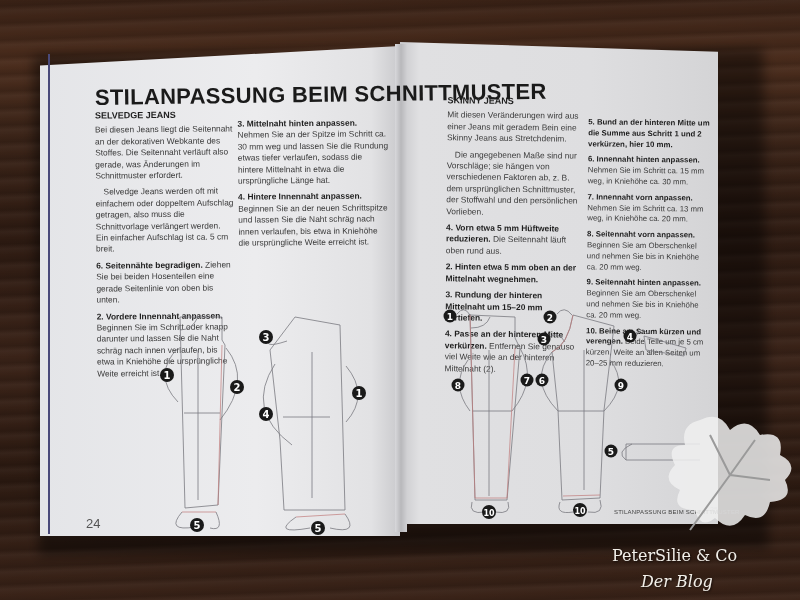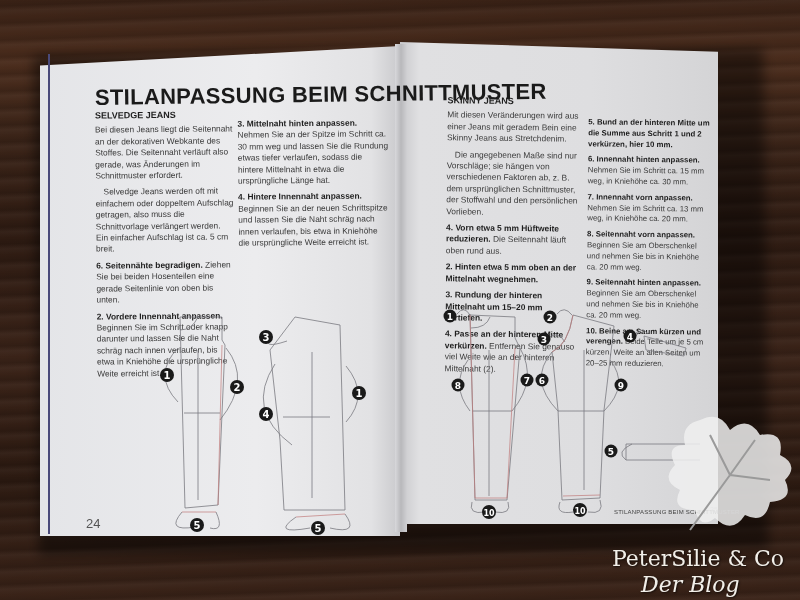--- a/index.html
+++ b/index.html
@@ -19,21 +19,21 @@
   .title{position:absolute;left:95px;top:85px;font-size:22px;font-weight:bold;color:#1a1a1a;letter-spacing:0.3px;transform:rotate(-0.8deg);transform-origin:left;}
   .col{position:absolute;font-size:8.4px;line-height:11.4px;color:#3a3a3a;}
   .col p{margin:0 0 5px 0;}
   .col b{color:#1e1e1e;}
   .sub{font-weight:bold;font-size:9px;color:#1e1e1e;margin-bottom:3px;display:block;}
   .indent{text-indent:8px;}
   .pnum{position:absolute;font-size:13px;color:#555;}
   .footer{position:absolute;font-size:6px;color:#444;letter-spacing:0.2px;}
   svg.diag{position:absolute;}
   .leaf{position:absolute;left:660px;top:410px;}
-  .wm{position:absolute;font-family:"DejaVu Serif",serif;color:#f2efe9;font-size:22px;text-shadow:1px 1px 2px rgba(0,0,0,0.6);}
+  .wm{position:absolute;font-family:"DejaVu Serif",serif;color:#f2efe9;font-size:16px;text-shadow:1px 1px 2px rgba(0,0,0,0.6);}
 </style>
 </head>
 <body>
 
 <div class="wood-grain"></div>
 <div class="book-shadow"></div>
 
 <div class="page-left"></div>
 <div class="page-left-edge"></div>
 <div class="page-right"></div>

